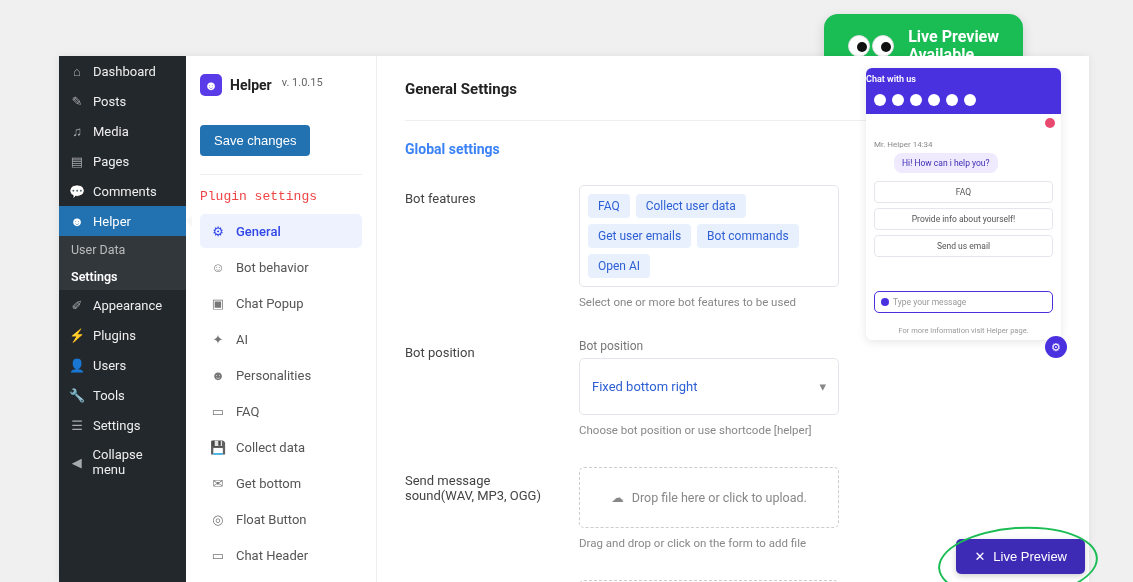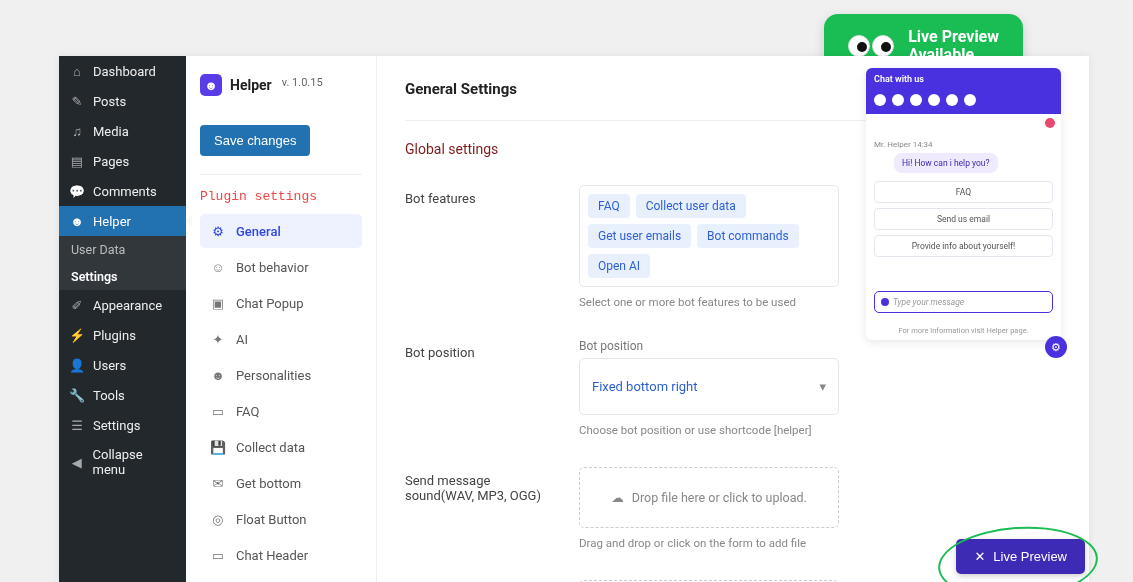--- a/index.html
+++ b/index.html
@@ -27,43 +27,43 @@
 .plugin-sidebar .section-title { color:#ef4444; font-size:13px; margin-bottom:10px;font-family:Liberation Mono, monospace; }
 .plugin-sidebar .pitem { display:flex; align-items:center; gap:10px; padding:9px 10px; border-radius:5px; font-size:13px; color:#555; cursor:pointer; margin-bottom:2px;}
 .plugin-sidebar .pitem.active { background:#eef2ff; color:#3146e6; font-weight:500;}
 .plugin-sidebar .pitem .picon { width:16px; height:16px; display:inline-flex; align-items:center; justify-content:center; color:#777; }
 .plugin-sidebar .pitem.active .picon { color:#3146e6; }
 
 
 .content { flex:1; padding: 24px 28px; overflow:hidden; position:relative; }
 .content h2 { font-size:15px; font-weight:700; color:#222; margin-bottom:22px; }
 .content hr { border:none; border-top:1px solid #eee; margin-bottom:20px; }
-.content h3 { font-size:14px; font-weight:400; color:#7f1d1d; margin-bottom:28px; }
+.content h3 { font-size:14px; font-weight:700; color:#3b82f6; margin-bottom:28px; }
 .field-row { display:flex; gap:24px; margin-bottom:30px; }
 .field-row .label { width:150px; font-size:13px; color:#444; padding-top:6px; }
 .field-row .control { flex:1; max-width:260px; }
 .tags { display:flex; flex-wrap:wrap; gap:6px; border:1px solid #e3e5ea; border-radius:5px; padding:8px; }
 .tag { background:#e8f0fe; color:#2d5fd4; font-size:12px; padding:5px 10px; border-radius:4px; cursor:pointer;}
 .helper { font-size:11.5px; color:#888; margin-top:8px; }
 .select { border:1px solid #e3e5ea; border-radius:5px; padding:20px 12px; font-size:13px; color:#2d5fd4; display:flex; justify-content:space-between; align-items:center; cursor:pointer;}
 .dropzone { border:1px dashed #ccc; border-radius:5px; padding:22px 10px; text-align:center; color:#888; font-size:12.5px; cursor:pointer; display:flex; align-items:center; justify-content:center; gap:8px;}
 .select-label { font-size:12px; color:#777; margin-bottom:5px; }
 
 
 .chat-preview { position:absolute; right:28px; top:12px; width:195px; font-size:9px; box-shadow:0 2px 10px rgba(0,0,0,.1); border-radius:6px; overflow:hidden; background:#fff;}
-.chat-preview .head { background:#4a31e0; color:#fff; padding:6px 8px; font-size:9px; font-weight:600;}
+.chat-preview .head { background:#4a31e0; color:#fff; padding:6px 0; font-size:9px; font-weight:600;}
 .chat-preview .icons { background:#4a31e0; padding:4px 8px 8px; display:flex; gap:6px; }
 .chat-preview .icons span { width:12px; height:12px; background:#fff; border-radius:50%; display:inline-block;}
 .chat-preview .closebar { display:flex; justify-content:flex-end; padding:4px 6px;}
 .chat-preview .closebar span{ width:10px;height:10px;background:#e84a6f;border-radius:50%;display:inline-block;}
 .chat-preview .body { padding:8px; background:#fff; min-height:150px;}
 .chat-preview .stamp { font-size:8px; color:#888; margin-bottom:4px;}
 .chat-preview .bubble { background:#efeafd; color:#3d2bb5; padding:5px 8px; border-radius:8px; font-size:8.5px; display:inline-block; margin-bottom:8px;margin-left:20px;}
 .chat-preview .qbtn { border:1px solid #e5e5ee; border-radius:4px; padding:5px; text-align:center; font-size:8.5px; color:#555; margin-bottom:5px;}
-.chat-preview .input { border:1px solid #4a31e0; border-radius:5px; padding:5px 6px; font-size:8.5px; color:#999; margin-top:34px; display:flex; align-items:center; gap:4px;font-style:italic;}
+.chat-preview .input { border:1px solid #4a31e0; border-radius:5px; padding:5px 6px; font-size:8.5px; color:#999; margin-top:34px; display:flex; align-items:center; gap:4px;}
 .chat-preview .input .dot{width:8px;height:8px;border-radius:50%;background:#4a31e0;display:inline-block;}
 .chat-preview .foot { text-align:center; font-size:7.5px; color:#999; padding:5px;}
 .float-gear { position:absolute; right:22px; top:280px; width:22px;height:22px;border-radius:50%;background:#4a31e0;color:#fff;display:flex;align-items:center;justify-content:center;font-size:11px;}
 
 
 .live-badge { position:absolute; top:14px; right:110px; background:#1abc54; color:#fff; border-radius:14px; padding:14px 24px; display:flex; align-items:center; gap:14px; box-shadow:0 4px 12px rgba(0,0,0,.15);}
 .live-badge .eyes { display:flex; gap:2px;}
 .live-badge .eye { width:22px;height:22px;background:#fff;border-radius:50%;position:relative;border:1px solid #ddd;}
 .live-badge .eye::after{content:"";position:absolute;width:10px;height:10px;background:#111;border-radius:50%;top:6px;left:8px;}
 .live-badge .txt { font-weight:700; font-size:16px; line-height:1.15;}
@@ -254,22 +254,22 @@
           <span></span>
           <span></span>
         </div>
       <div class="closebar">
           <span></span>
         </div>
       <div class="body">
         <div class="stamp">Mr. Helper  14:34</div>
         <div class="bubble">Hi! How can i help you?</div>
         <div class="qbtn">FAQ</div>
+        <div class="qbtn">Provide info about yourself!</div>
         <div class="qbtn">Send us email</div>
-        <div class="qbtn">Provide info about yourself!</div>
         <div class="input">
             <span class="dot"></span>
             <span>Type your message</span>
           </div>
       </div>
       <div class="foot">For more information visit Helper page.</div>
     </div>
     <div class="float-gear">⚙</div>
   </div>
 </div>

